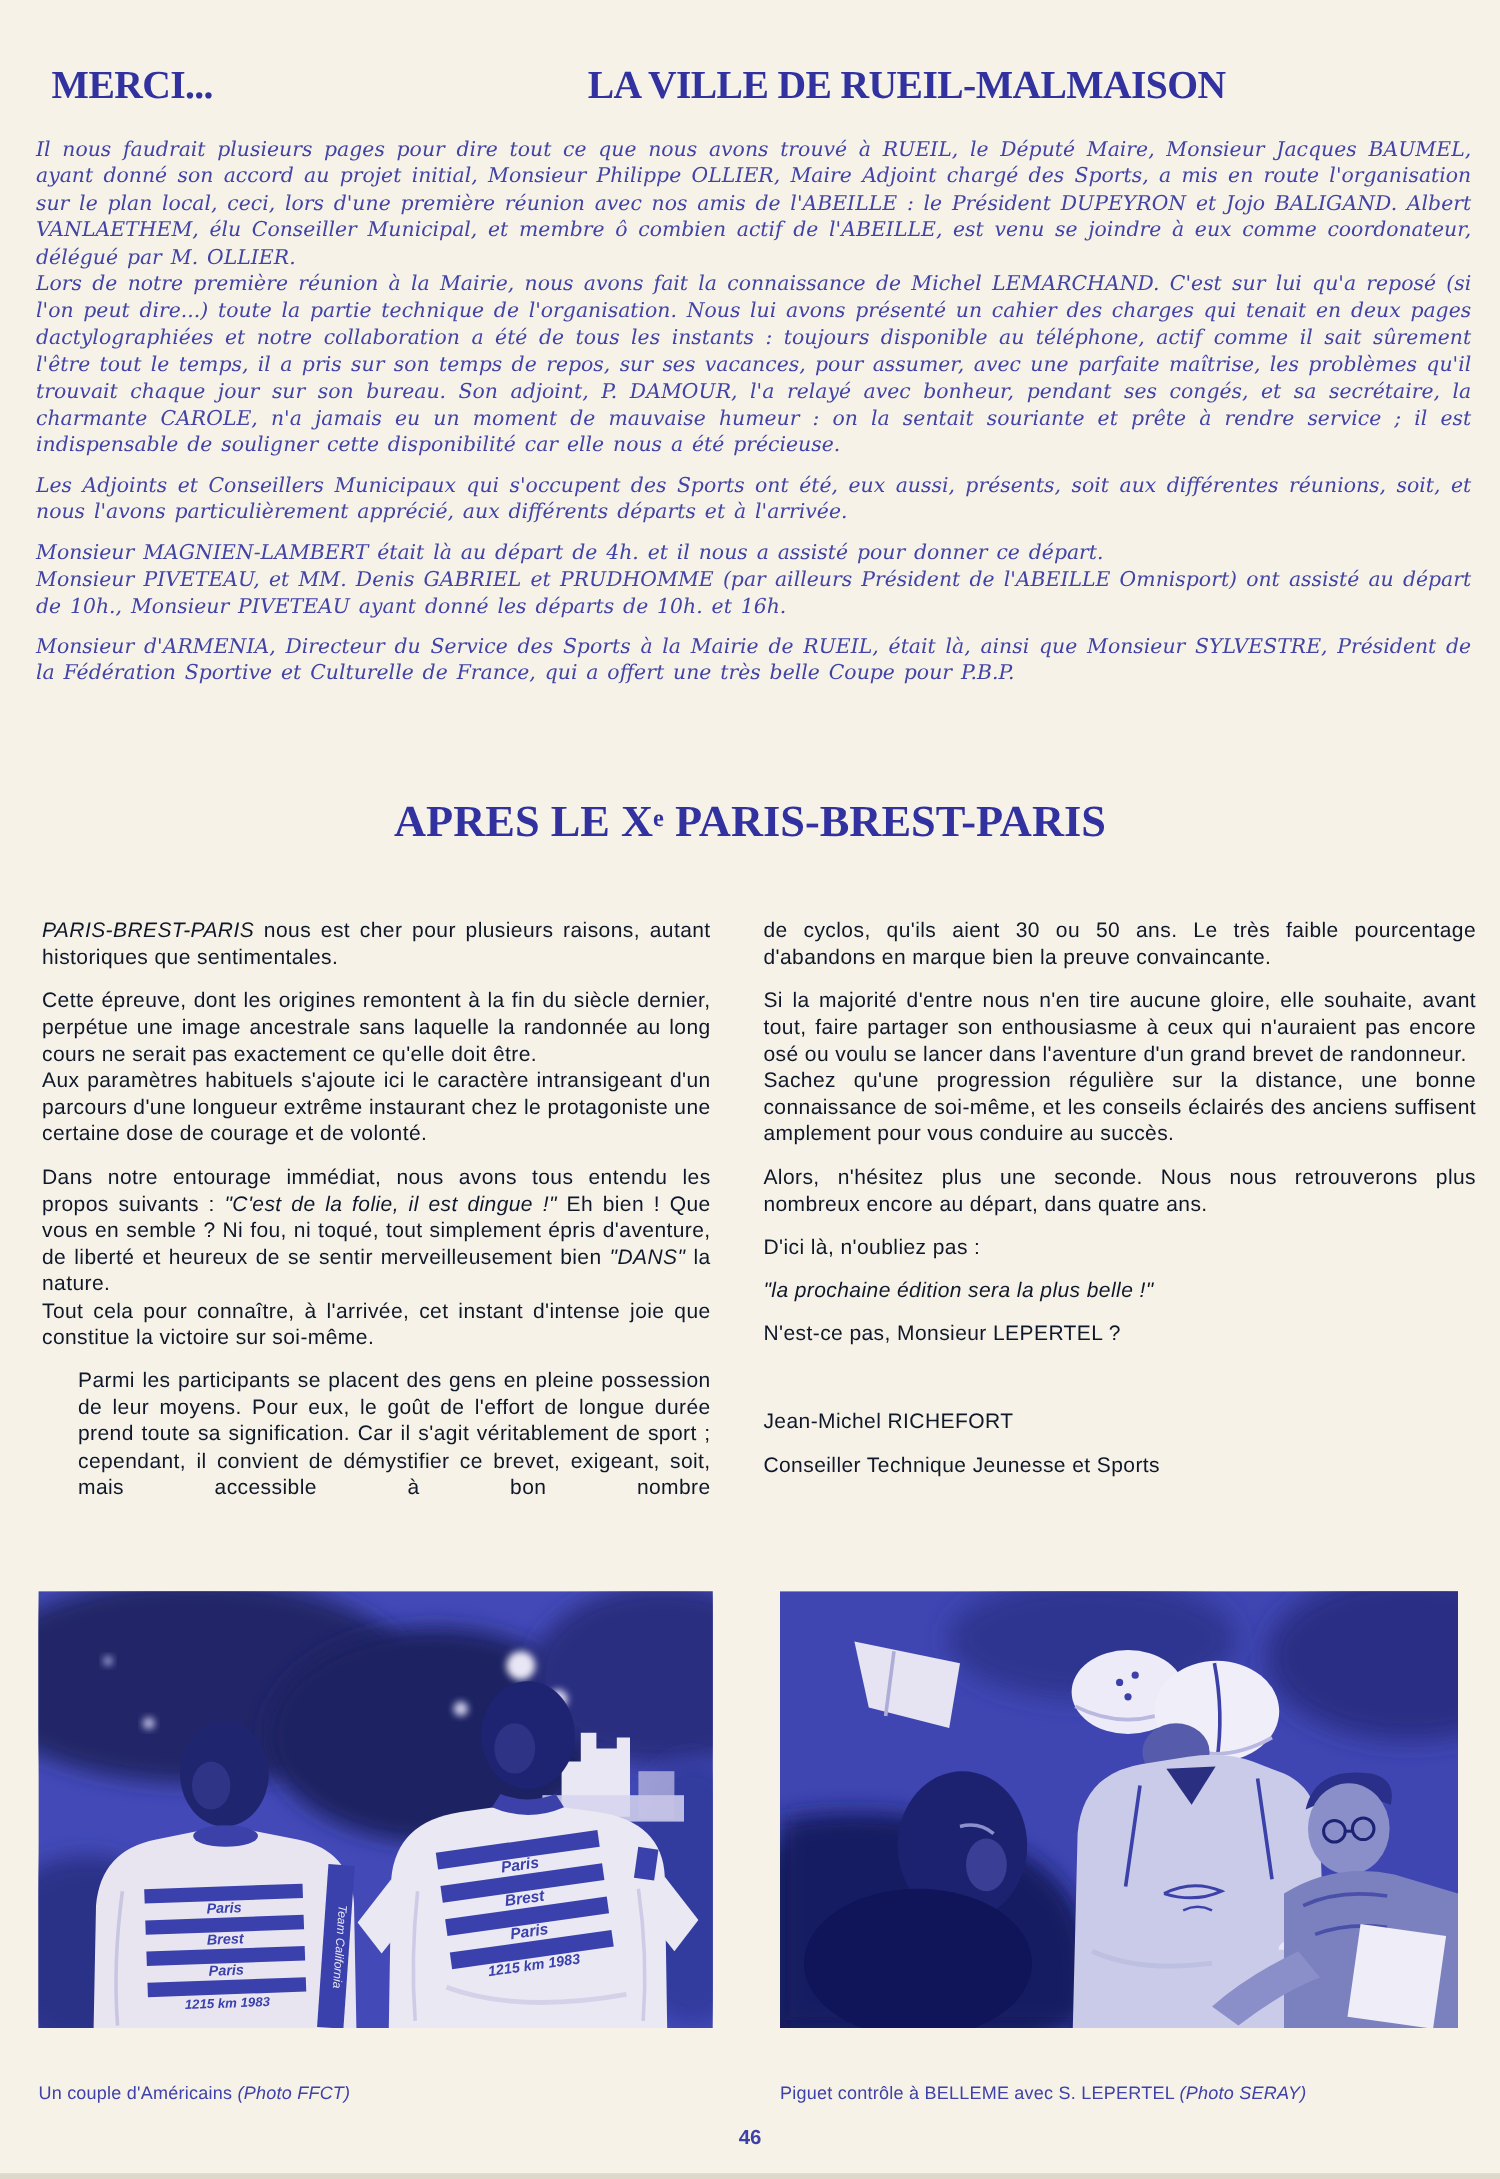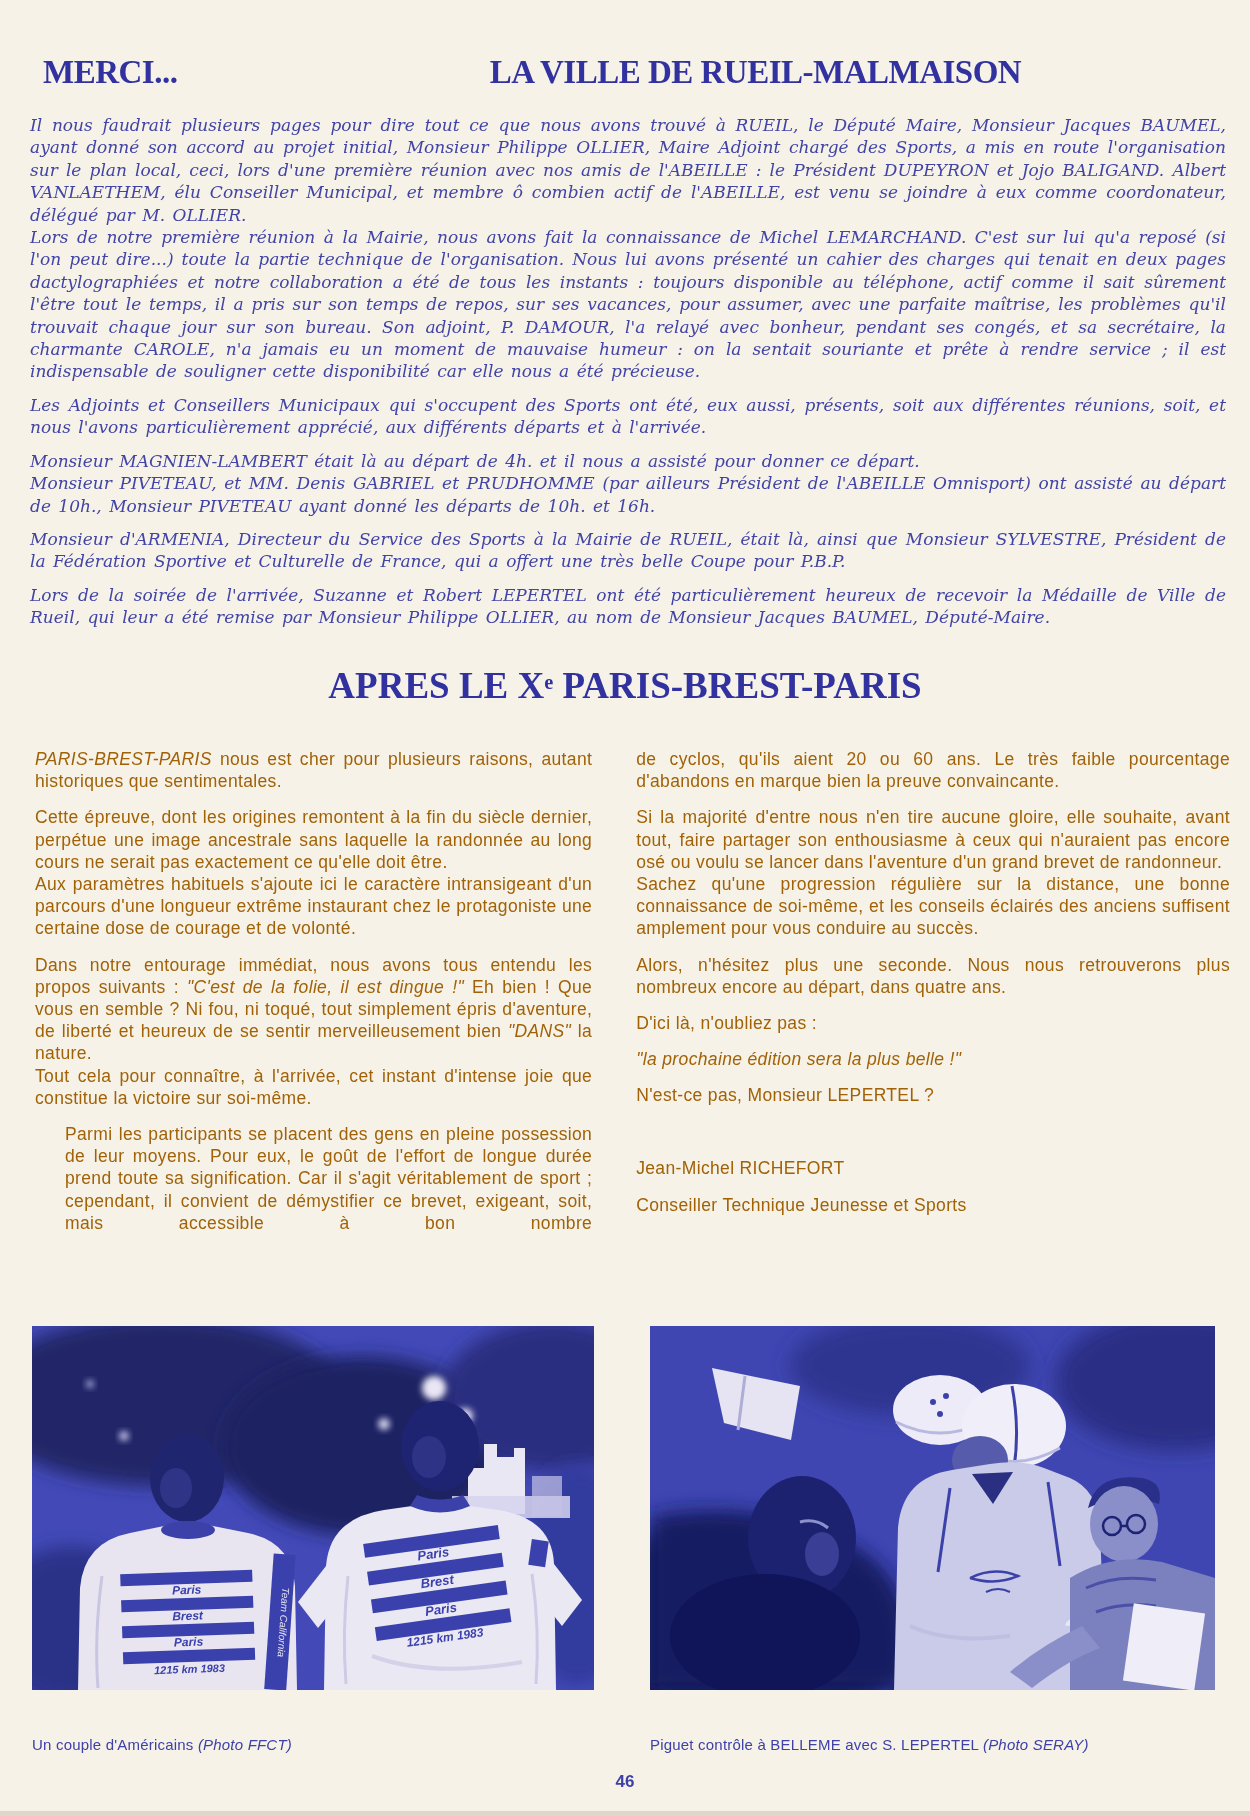--- a/index.html
+++ b/index.html
@@ -35,25 +35,25 @@
   .article1 .par{margin:0 0 11px 0;white-space:pre-line;}
   
   .apres{
     position:absolute;top:664px;left:0;width:1250px;margin:0;text-align:center;
     font-family:"Liberation Serif",serif;font-weight:bold;
     font-size:37px;letter-spacing:0;color:#3132a0;
   }
   .apres sup{font-size:.55em;vertical-align:9px;}
   
   .cols{
-    position:absolute;top:748px;left:35px;width:1195px;
+    position:absolute;top:764px;left:35px;width:1195px;
     display:flex;gap:44px;
     font-family:"Liberation Sans",sans-serif;
     font-size:17.5px;line-height:22.2px;letter-spacing:.35px;
-    color:#a16207;text-align:justify;
+    color:#0f172a;text-align:justify;
   }
   .col-left{width:563px;}
   .col-right{width:600px;}
   .cols .par{margin:0 0 14px 0;white-space:pre-line;}
   .cols .it{font-style:italic;}
   .col-left .par:last-child{text-align-last:justify;margin-left:30px;}
   .signature{margin-top:50px;}
   .signature .par{margin:0 0 15px 0;text-align:left;}
   
   figure{position:absolute;margin:0;padding:0;}
@@ -83,37 +83,36 @@
     <h1 class="ville">LA VILLE DE RUEIL-MALMAISON</h1>
   </div>
 
   <div class="article1">
       <p class="par"><span>Il nous faudrait plusieurs pages pour dire tout ce que nous avons trouvé à RUEIL, le Député Maire, Monsieur Jacques BAUMEL, ayant donné son accord au projet initial, Monsieur Philippe OLLIER, Maire Adjoint chargé des Sports, a mis en route l'organisation sur le plan local, ceci, lors d'une première réunion avec nos amis de l'ABEILLE : le Président DUPEYRON et Jojo BALIGAND. Albert VANLAETHEM, élu Conseiller Municipal, et membre ô combien actif de l'ABEILLE, est venu se joindre à eux comme coordonateur, délégué par M. OLLIER.
 Lors de notre première réunion à la Mairie, nous avons fait la connaissance de Michel LEMARCHAND. C'est sur lui qu'a reposé (si l'on peut dire...) toute la partie technique de l'organisation. Nous lui avons présenté un cahier des charges qui tenait en deux pages dactylographiées et notre collaboration a été de tous les instants : toujours disponible au téléphone, actif comme il sait sûrement l'être tout le temps, il a pris sur son temps de repos, sur ses vacances, pour assumer, avec une parfaite maîtrise, les problèmes qu'il trouvait chaque jour sur son bureau. Son adjoint, P. DAMOUR, l'a relayé avec bonheur, pendant ses congés, et sa secrétaire, la charmante CAROLE, n'a jamais eu un moment de mauvaise humeur : on la sentait souriante et prête à rendre service ; il est indispensable de souligner cette disponibilité car elle nous a été précieuse.</span></p>
       <p class="par"><span>Les Adjoints et Conseillers Municipaux qui s'occupent des Sports ont été, eux aussi, présents, soit aux différentes réunions, soit, et nous l'avons particulièrement apprécié, aux différents départs et à l'arrivée.</span></p>
       <p class="par"><span>Monsieur MAGNIEN-LAMBERT était là au départ de 4h. et il nous a assisté pour donner ce départ.
 Monsieur PIVETEAU, et MM. Denis GABRIEL et PRUDHOMME (par ailleurs Président de l'ABEILLE Omnisport) ont assisté au départ de 10h., Monsieur PIVETEAU ayant donné les départs de 10h. et 16h.</span></p>
       <p class="par"><span>Monsieur d'ARMENIA, Directeur du Service des Sports à la Mairie de RUEIL, était là, ainsi que Monsieur SYLVESTRE, Président de la Fédération Sportive et Culturelle de France, qui a offert une très belle Coupe pour P.B.P.</span></p>
-      <p class="par"><span>Lors de la soirée de l'arrivée, Suzanne et Robert LEPERTEL ont été particulièrement heureux de recevoir la Médaille de Ville de Rueil, qui leur a été remise par Monsieur Philippe OLLIER, au nom de Monsieur Jacques BAUMEL, Député-Maire.</span></p>
     </div>
 
   <h2 class="apres"><span>APRES LE X</span><sup>e</sup><span> PARIS-BREST-PARIS</span></h2>
 
   <div class="cols">
     <div class="col-left">
         <p class="par"><span class="it">PARIS-BREST-PARIS</span><span> nous est cher pour plusieurs raisons, autant historiques que sentimentales.</span></p>
         <p class="par"><span>Cette épreuve, dont les origines remontent à la fin du siècle dernier, perpétue une image ancestrale sans laquelle la randonnée au long cours ne serait pas exactement ce qu'elle doit être.
 Aux paramètres habituels s'ajoute ici le caractère intransigeant d'un parcours d'une longueur extrême instaurant chez le protagoniste une certaine dose de courage et de volonté.</span></p>
         <p class="par"><span>Dans notre entourage immédiat, nous avons tous entendu les propos suivants : </span><span class="it">"C'est de la folie, il est dingue !"</span><span> Eh bien ! Que vous en semble ? Ni fou, ni toqué, tout simplement épris d'aventure, de liberté et heureux de se sentir merveilleusement bien </span><span class="it">"DANS"</span><span> la nature.
 Tout cela pour connaître, à l'arrivée, cet instant d'intense joie que constitue la victoire sur soi-même.</span></p>
         <p class="par"><span>Parmi les participants se placent des gens en pleine possession de leur moyens. Pour eux, le goût de l'effort de longue durée prend toute sa signification. Car il s'agit véritablement de sport ; cependant, il convient de démystifier ce brevet, exigeant, soit, mais accessible à bon nombre</span></p>
       </div>
     <div class="col-right">
       <div>
-          <p class="par"><span>de cyclos, qu'ils aient 20 ou 60 ans. Le très faible pourcentage d'abandons en marque bien la preuve convaincante.</span></p>
+          <p class="par"><span>de cyclos, qu'ils aient 30 ou 50 ans. Le très faible pourcentage d'abandons en marque bien la preuve convaincante.</span></p>
           <p class="par"><span>Si la majorité d'entre nous n'en tire aucune gloire, elle souhaite, avant tout, faire partager son enthousiasme à ceux qui n'auraient pas encore osé ou voulu se lancer dans l'aventure d'un grand brevet de randonneur.
 Sachez qu'une progression régulière sur la distance, une bonne connaissance de soi-même, et les conseils éclairés des anciens suffisent amplement pour vous conduire au succès.</span></p>
           <p class="par"><span>Alors, n'hésitez plus une seconde. Nous nous retrouverons plus nombreux encore au départ, dans quatre ans.</span></p>
           <p class="par"><span>D'ici là, n'oubliez pas :</span></p>
           <p class="par"><span class="it">"la prochaine édition sera la plus belle !"</span></p>
           <p class="par"><span>N'est-ce pas, Monsieur LEPERTEL ?</span></p>
         </div>
       <div class="signature">
           <p class="par"><span>Jean-Michel RICHEFORT</span></p>
           <p class="par"><span>Conseiller Technique Jeunesse et Sports</span></p>

